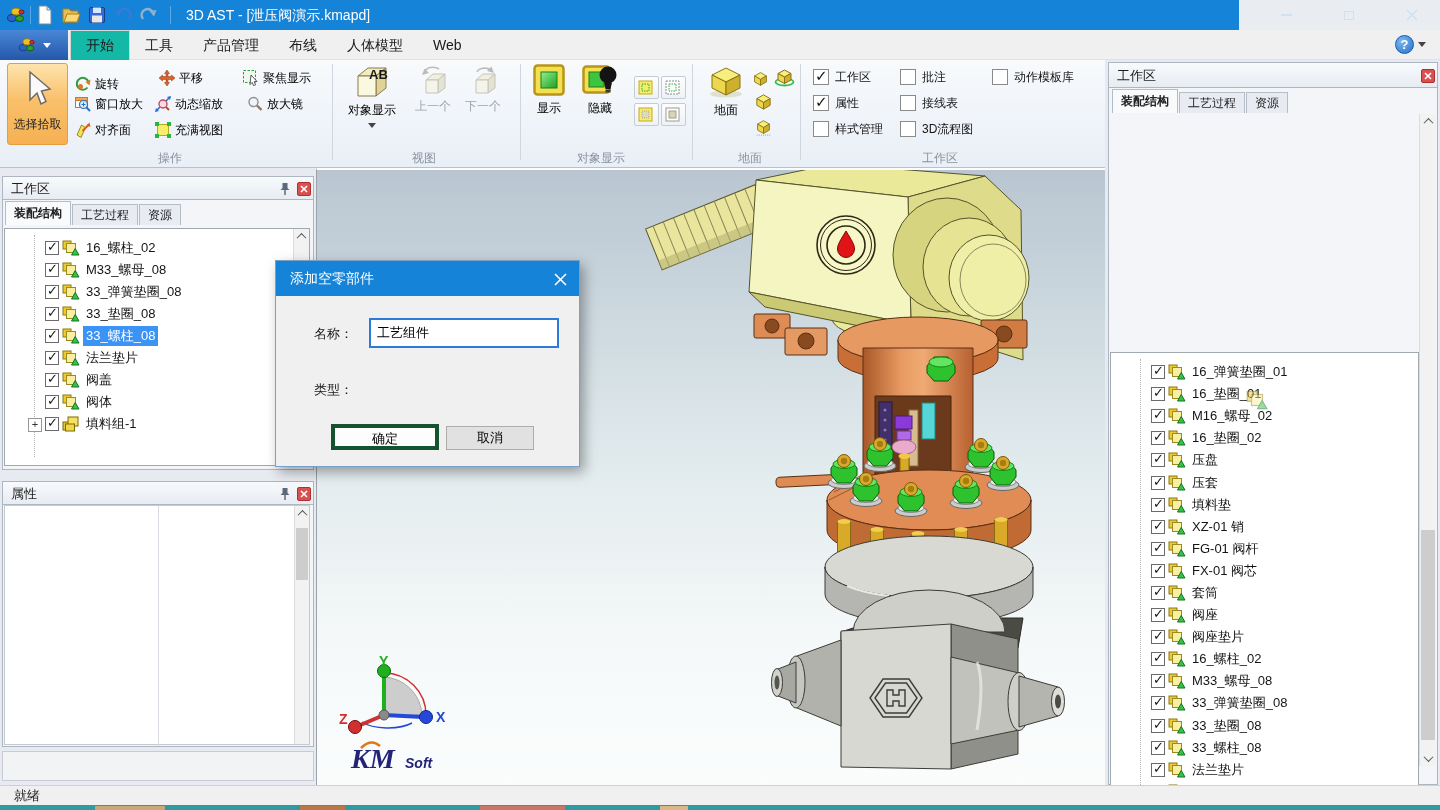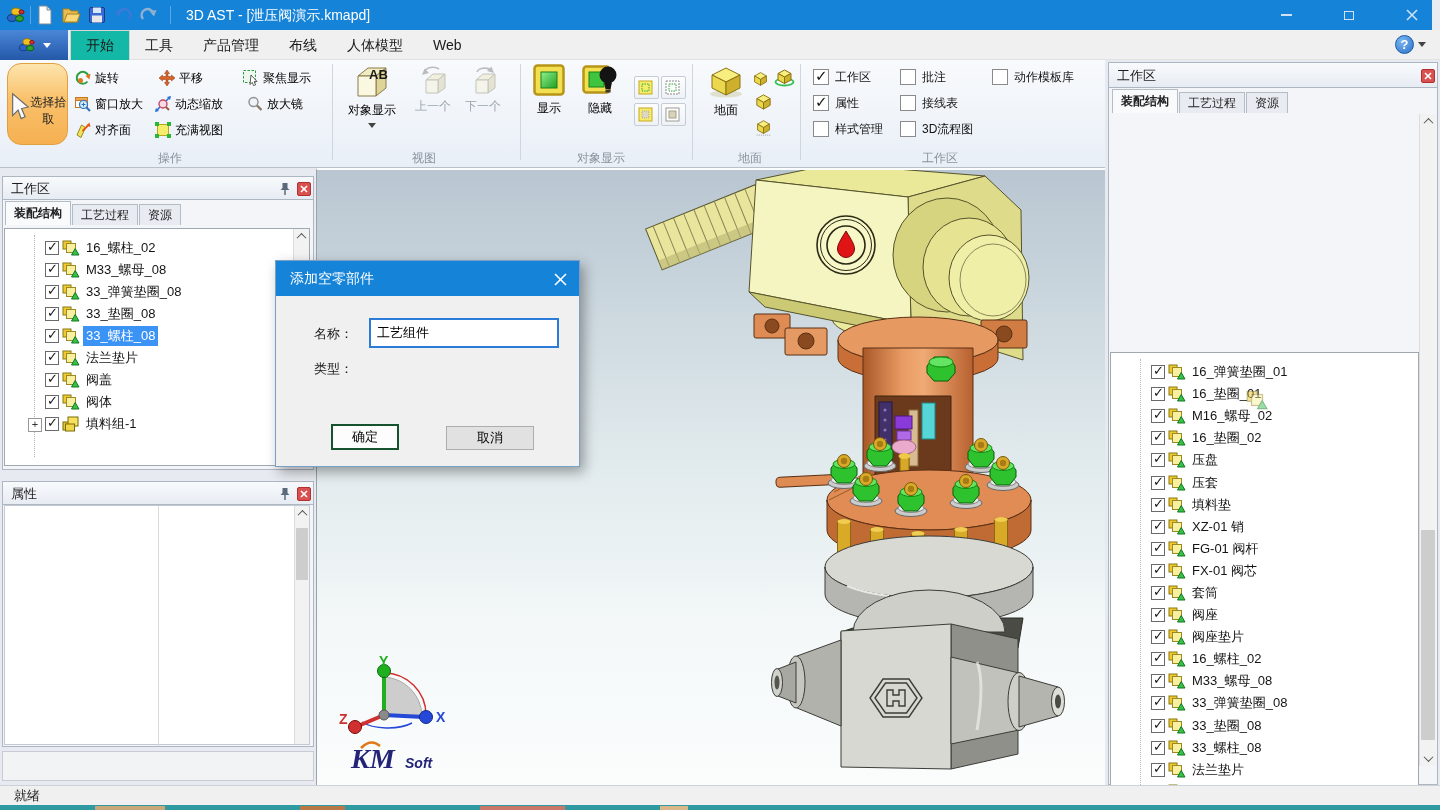--- a/index.html
+++ b/index.html
@@ -2,42 +2,42 @@
 <html><head>
 <meta charset="utf-8">
 <style>
 *{margin:0;padding:0;box-sizing:border-box}
 html,body{width:1440px;height:810px;overflow:hidden}
 body{position:relative;font-family:"Liberation Sans","DejaVu Sans",sans-serif;font-size:12px;color:#141414;background:#e9edf2}
 .abs{position:absolute}
 button{border:none;background:none;font-family:inherit;cursor:default;padding:0}
 svg{display:block}
 
-.titlebar{left:0;top:0;width:1432px;height:30px;background:#1583d8}
+.titlebar{left:0;top:0;width:1239px;height:30px;background:#1583d8}
 .tb-ico,.tb-btn{position:absolute;top:4px;width:22px;height:22px;display:flex;align-items:center;justify-content:center}
 .tb-sep{position:absolute;top:6px;width:1px;height:18px;background:#5aa6e6}
 .tb-title{position:absolute;left:186px;top:0;height:30px;line-height:30px;color:#fff;font-size:14px}
 .win-btn{position:absolute;top:0;width:48px;height:30px;display:flex;align-items:center;justify-content:center}
 .wb-min{width:11px;height:1.5px;background:#cfe2f4}
 .wb-max{width:10px;height:9px;border:1.5px solid #cfe2f4}
 
 .tabrow{left:0;top:30px;width:1440px;height:30px;background:#f0f0f0;border-bottom:1px solid #e2e2e2}
 .appbtn{position:absolute;left:0;top:0;width:68px;height:30px;background:linear-gradient(#4a86d8,#2458a8);display:flex;align-items:center;justify-content:center;gap:6px}
 .caret-down{width:0;height:0;border-left:4px solid transparent;border-right:4px solid transparent;border-top:5px solid #fff}
 .menutabs{position:absolute;left:70px;top:0;height:30px;display:flex}
 .mtab{height:30px;line-height:29px;padding:0 15px;font-size:14px;color:#1a1a1a}
 .mtab.active{background:#14b8a6;border:1px solid #d5d5d5;border-bottom:none;line-height:27px}
 .helpwrap{position:absolute;right:14px;top:5px;display:flex;align-items:center;gap:4px}
 .helpcirc{width:19px;height:19px;border-radius:50%;background:radial-gradient(circle at 35% 30%,#7ab8f2,#2a70c8);color:#fff;font-weight:bold;font-size:13px;display:flex;align-items:center;justify-content:center;border:1px solid #1a5aa8}
 .caret-dk{width:0;height:0;border-left:4px solid transparent;border-right:4px solid transparent;border-top:5px solid #444}
 
 .ribbon{left:0;top:60px;width:1105px;height:108px;background:linear-gradient(#f8fafc,#e9eff7);border-bottom:1px solid #b8c0ca}
 .rb-sep{position:absolute;top:4px;width:1px;height:96px;background:#cfd6e0}
 .rb-grouplbl{position:absolute;top:90px;height:14px;text-align:center;font-size:12px;color:#8a929e}
-.bigbtn-sel{position:absolute;left:7px;top:3px;width:61px;height:82px;background:linear-gradient(#fde4ad,#f9c06a 45%,#f6b052);border:1px solid #e0a040;border-radius:14px;display:flex;flex-direction:row;align-items:center;justify-content:flex-start;padding-top:6px}
+.bigbtn-sel{position:absolute;left:7px;top:3px;width:61px;height:82px;background:linear-gradient(#fde4ad,#f9c06a 45%,#f6b052);border:1px solid #e0a040;border-radius:3px;display:flex;flex-direction:column;align-items:center;justify-content:flex-start;padding-top:6px}
 .bigbtn-sel .lbl{margin-top:8px;font-size:12px;color:#222}
 .rbtn{position:absolute;height:24px;display:flex;align-items:center;gap:4px;font-size:12px;padding:0 3px;white-space:nowrap}
 .vbig{position:absolute;top:4px;display:flex;flex-direction:column;align-items:center;font-size:12px}
 .vbig .lbl{margin-top:4px}
 .vbig.gray{color:#9aa4ae}
 .smallsq{position:absolute;width:25px;height:23px;background:linear-gradient(#fdfdfd,#eef2f6);border:1px solid #c4ccd6;border-radius:2px;display:flex;align-items:center;justify-content:center}
 .rb-cb{position:absolute;display:flex;align-items:center;gap:6px;font-size:12px;height:18px}
 .rb-cb-box{width:16px;height:16px;background:#fff;border:1px solid #8a8a8a;position:relative;flex:none}
 .rb-cb.checked .rb-cb-box::after{content:"✓";position:absolute;left:1px;top:-3px;font-size:15px;font-weight:bold;color:#111}
 .rb-cb.col1{left:813px}.rb-cb.col2{left:900px}.rb-cb.col3{left:992px}
@@ -76,21 +76,21 @@
 .viewport{left:316px;top:168px;width:789px;height:617px;background:linear-gradient(#b9c6d1,#dfe9ec 45%,#f4f8f8 75%,#fbfdfd);border-top:2px solid #fbfcfd;border-left:1px solid #9aa2ac}
 
 .dialog{left:275px;top:260px;width:305px;height:207px;background:#f0f0f0;border:1px solid #7aa0c8;box-shadow:4px 5px 12px rgba(0,0,0,.35);z-index:50}
 .dlg-title{position:absolute;left:0;top:0;width:100%;height:35px;background:#1583d8;color:#fff;font-size:14px;line-height:34px;padding-left:14px}
 .dlg-x{position:absolute;right:10px;top:9px;width:18px;height:18px;display:flex;align-items:center;justify-content:center}
 .dlg-lbl{position:absolute;font-size:13px;color:#1a1a1a}
 .dlg-input{position:absolute;left:93px;top:57px;width:190px;height:30px;border:2px solid #2a7cd8;background:#fff;font-size:13px;padding:0 6px;font-family:inherit}
 .dlg-select{position:absolute;left:93px;top:100px;width:190px;height:27px;background:#e9e9e9;border:1px solid #9a9a9a;font-size:13px;line-height:25px;padding:0 6px}
 .dlg-select .caret-dk{position:absolute;right:8px;top:11px;border-top-color:#666}
 .dlg-btn{position:absolute;height:26px;font-size:13px;text-align:center}
-.dlg-ok{left:55px;top:163px;width:68px;background:#fdfdfd;border:2px solid #14532d;line-height:22px}
+.dlg-ok{left:55px;top:163px;width:108px;background:#fdfdfd;border:4px solid #14532d;line-height:22px}
 .dlg-cancel{left:170px;top:165px;width:88px;height:24px;background:#e1e1e1;border:1px solid #adadad;line-height:22px}
 
 .statusbar{left:0;top:785px;width:1440px;height:20px;background:#f0f0f0;border-top:1px solid #cdd2d8;font-size:13px;line-height:19px;padding-left:14px;color:#222}
 .sliver{left:0;top:805px;width:1440px;height:5px;background:#2f9aa2}
 .blip{position:absolute;top:1px;height:4px}
 .ghost{position:absolute;opacity:.5;pointer-events:none}
 .xline{stroke:#fff;stroke-width:1.6}
 </style>
 </head>
 <body>
@@ -178,21 +178,21 @@
 </div>
 
 <div class="abs ribbon">
 
   <button class="bigbtn-sel">
     <svg width="28" height="38" viewBox="0 0 28 38">
         <polygon points="6,2 6,30 13,23 17,34 22,31.5 17.5,21 26,19" fill="#fafafa" stroke="#6a6a6a" stroke-width="1.5"></polygon>
       </svg>
     <span class="lbl">选择拾取</span>
   </button>
-  <button class="rbtn" style="left:72px;top:6px">
+  <button class="rbtn" style="left:72px;top:12px">
       <svg width="16" height="16" viewBox="0 0 16 16">
         <path d="M12.5 11.5 A6 6 0 1 1 13.5 6" fill="none" stroke="#2f9e40" stroke-width="2"></path>
         <polygon points="15.5,3.5 10.5,6 14.5,9.5" fill="#e07820"></polygon>
         <circle cx="5.5" cy="10.5" r="2.5" fill="#e07820"></circle>
       </svg>
       <span>旋转</span>
     </button>
   <button class="rbtn" style="left:156px;top:6px">
       <svg width="16" height="16" viewBox="0 0 16 16">
         <path d="M8 0 L10.5 3.5 H9 V6.5 H12.5 V5 L16 8 L12.5 11 V9.5 H9 V12.5 H10.5 L8 16 L5.5 12.5 H7 V9.5 H3.5 V11 L0 8 L3.5 5 V6.5 H7 V3.5 H5.5 Z" fill="#d8622a" stroke="#8a3a10" stroke-width="0.5"></path>
@@ -1073,21 +1073,21 @@
 <div class="abs dialog">
   <div class="dlg-title"><span>添加空零部件</span></div>
   <button class="dlg-x">
       <svg width="13" height="13" viewBox="0 0 13 13">
         <line x1="1" y1="1" x2="12" y2="12" class="xline"></line>
         <line x1="12" y1="1" x2="1" y2="12" class="xline"></line>
       </svg>
     </button>
   <span class="dlg-lbl" style="left:38px;top:64px">名称：</span>
   <input class="dlg-input" value="工艺组件" style="">
-  <span class="dlg-lbl" style="left:38px;top:99px">类型：</span>
+  <span class="dlg-lbl" style="left:38px;top:120px">类型：</span>
   <button class="dlg-btn dlg-ok">确定</button>
   <button class="dlg-btn dlg-cancel">取消</button>
 </div>
 
 <div class="abs statusbar"><span>就绪</span></div>
 <div class="abs sliver">
   <span class="blip" style="left:95px;width:70px;background:#c8a878"></span>
   <span class="blip" style="left:300px;width:45px;background:#b87848"></span>
   <span class="blip" style="left:480px;width:85px;background:#c87868"></span>
   <span class="blip" style="left:660px;width:28px;background:#d8b888"></span>

